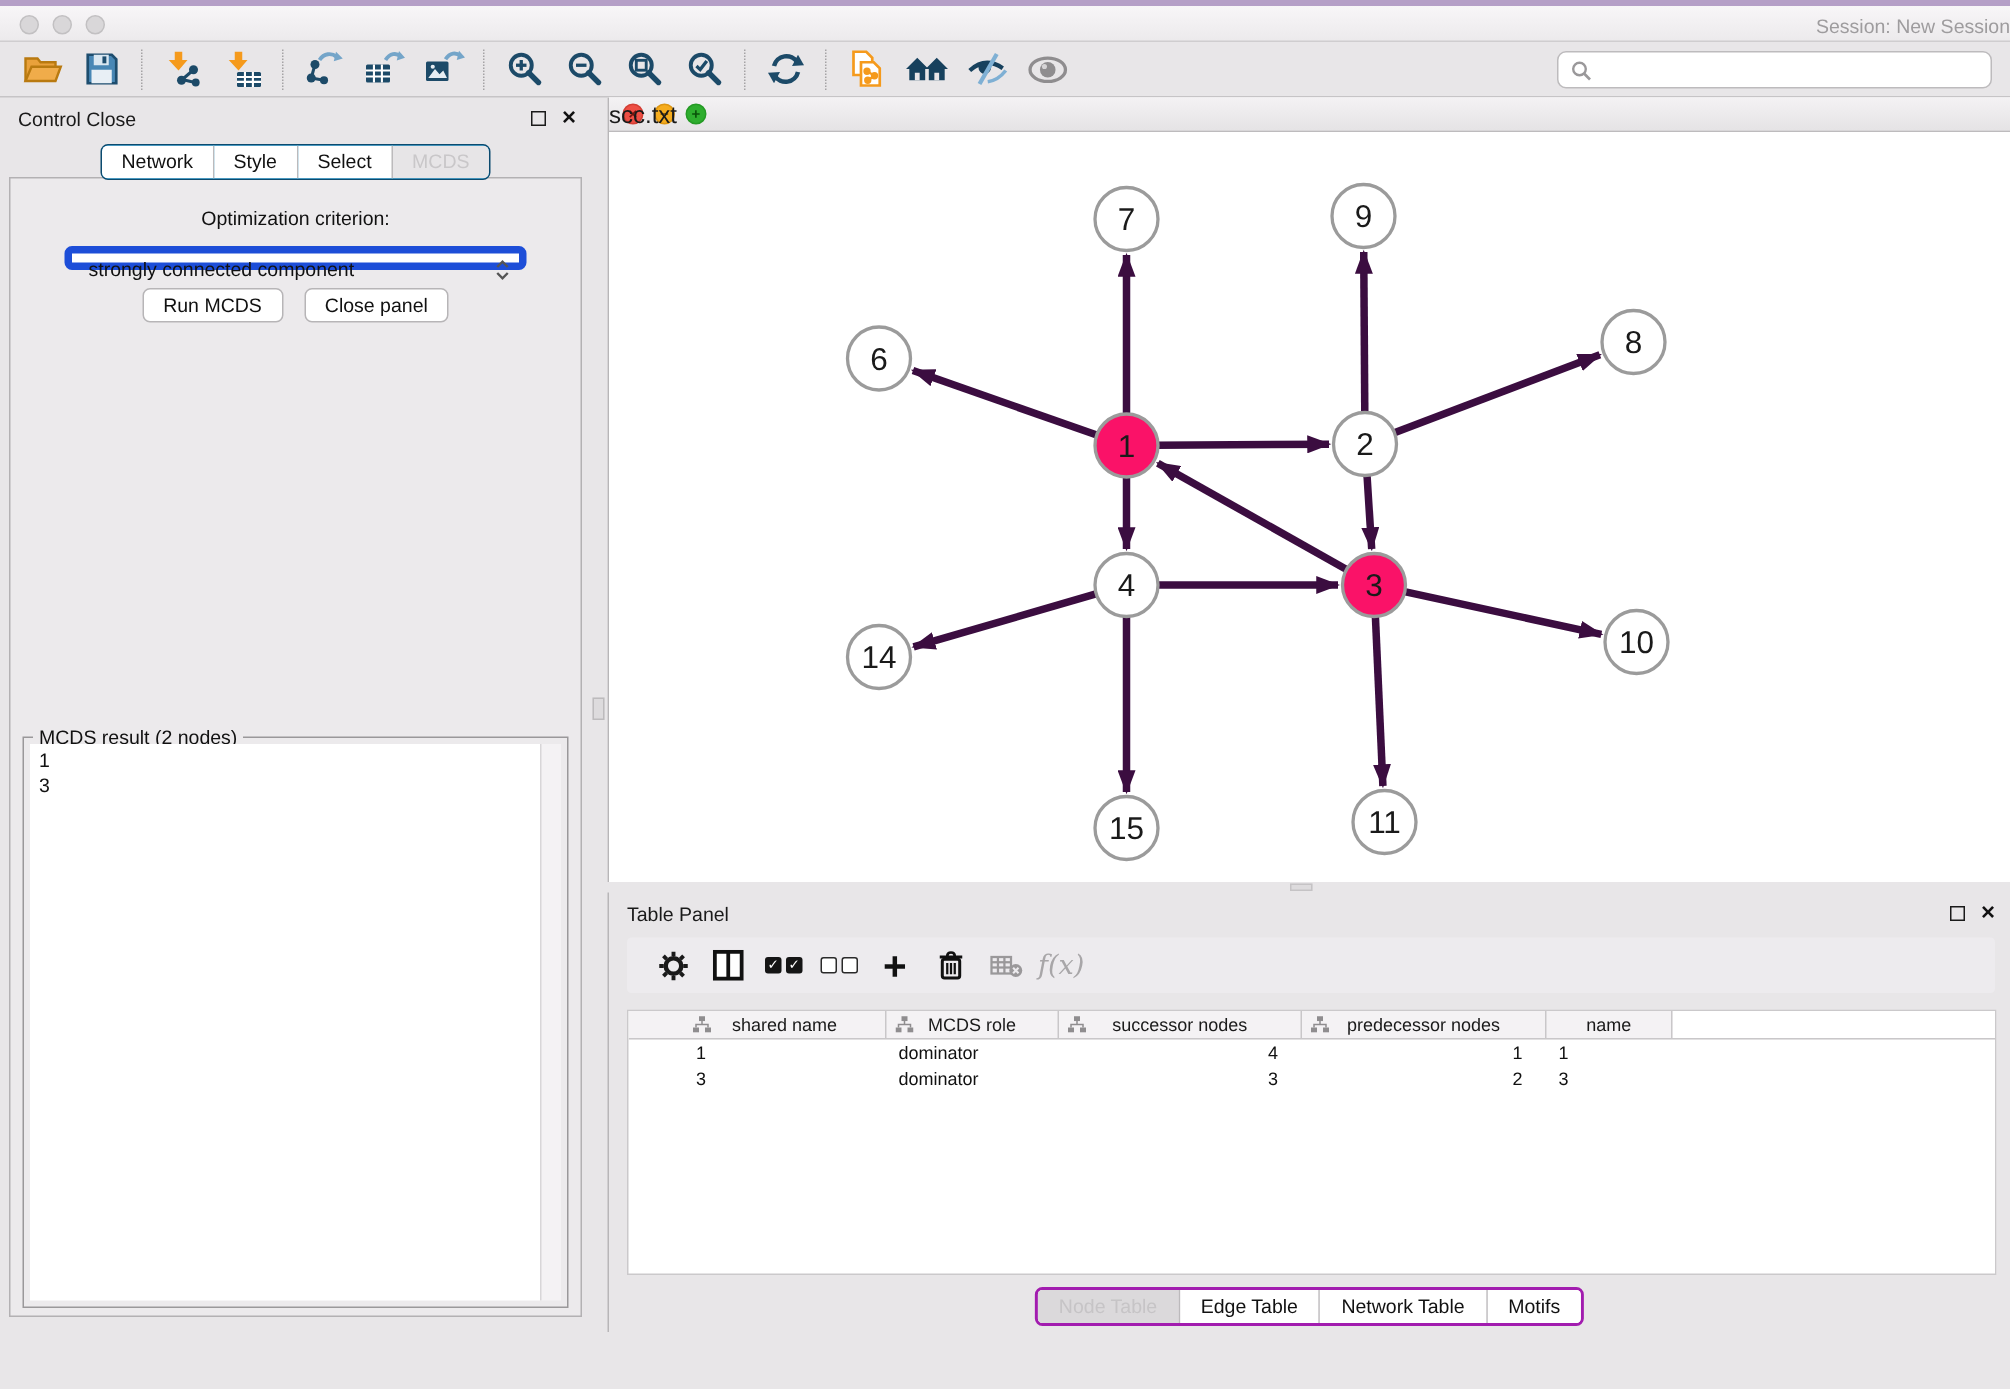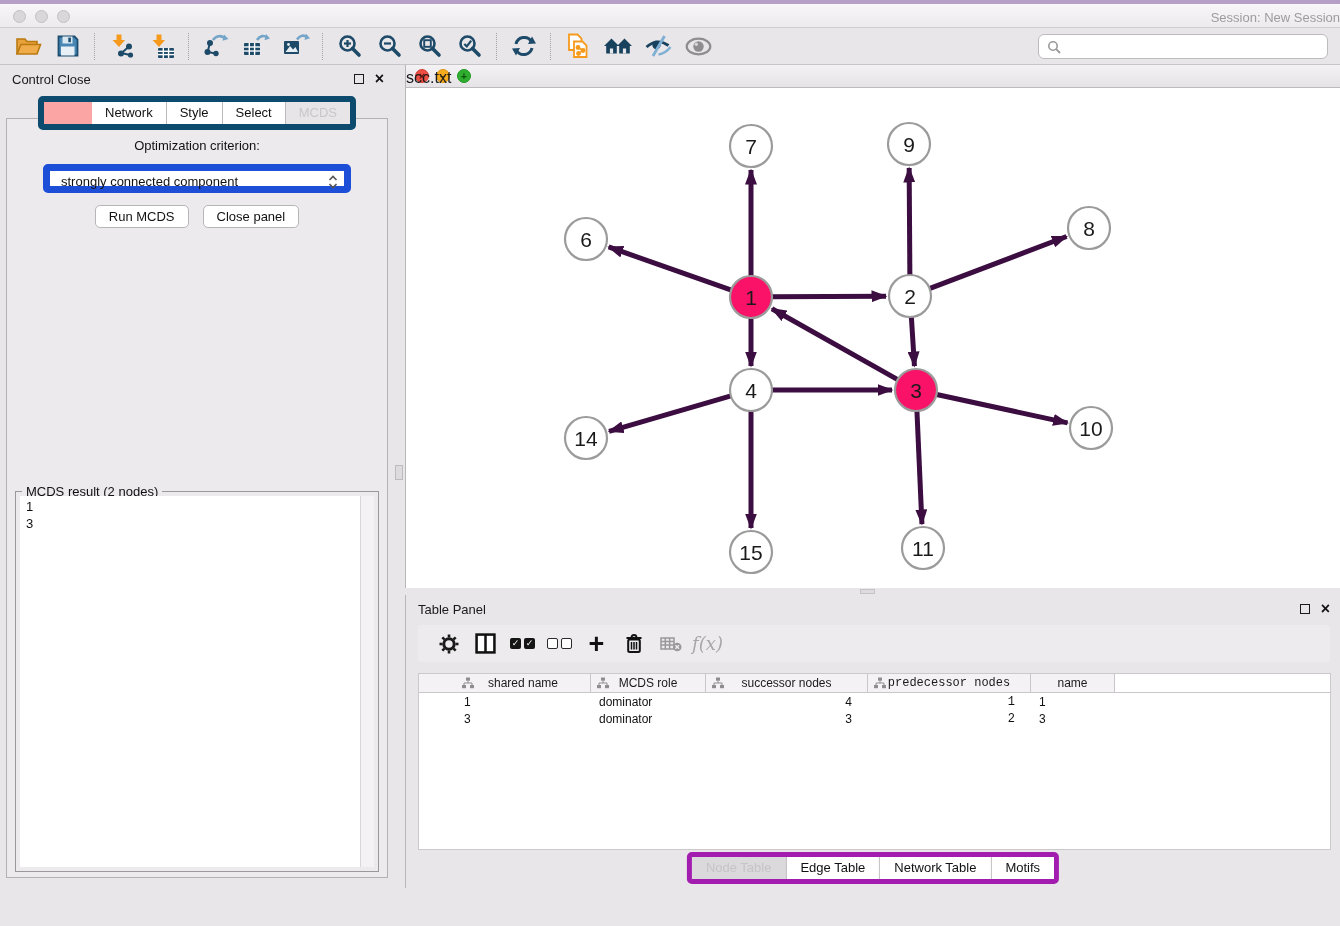--- a/index.html
+++ b/index.html
@@ -20,28 +20,28 @@
   .search-input{border:none;outline:none;flex:1;font-size:13px;font-family:"Liberation Sans",sans-serif;background:transparent;}
 
   
   .left-panel{position:absolute;top:65px;left:0;width:394px;bottom:38px;}
   .panel-head{position:relative;height:28px;}
   .panel-title{position:absolute;left:12px;top:7px;font-size:13px;color:#1a1a1a;}
   .panel-controls{position:absolute;right:10px;top:8px;display:flex;gap:11px;align-items:center;}
   .float-box{width:10px;height:10px;border:1.5px solid #1a1a1a;box-sizing:border-box;background:transparent;}
   .close-x{font-size:16px;font-weight:bold;color:#111;line-height:11px;cursor:default;}
 
-  .seg-group{position:absolute;top:31px;left:50%;transform:translateX(-50%);display:flex;border:6px solid #0c4a6e;border-radius:5px;overflow:hidden;height:22px;background:#fca5a5;z-index:2;padding-left:48px;}
+  .seg-group{position:absolute;top:31px;left:50%;transform:translateX(-50%);display:flex;border:1px solid #0c4a6e;border-radius:5px;overflow:hidden;height:22px;background:#0ea5e9;z-index:2;}
   .seg{padding:0 13px;font-size:13px;line-height:22px;color:#111;background:#fff;border-right:1px solid #bcbabc;white-space:nowrap;}
   .seg:last-child{border-right:none;}
   .seg.active{background:#e7e5e7;color:#c9c7c9;}
 
   .cp-body{position:absolute;top:53px;left:6px;right:6px;bottom:10px;background:#eceaec;border:1px solid #b3b1b3;}
   .opt-label{margin-top:19px;text-align:center;font-size:13px;color:#111;}
-  .select{position:relative;margin:11px auto 0;width:308px;height:29px;background:#fff;border:7px solid #1d4ed8;border-radius:5px;font-size:13px;line-height:21px;padding-left:11px;box-sizing:border-box;color:#111;}
+  .select{position:relative;margin:11px auto 0;width:308px;height:16px;background:#fff;border:5px solid #1d4ed8;border-radius:5px;font-size:13px;line-height:21px;padding-left:11px;box-sizing:border-box;color:#111;}
   .sel-arrows{position:absolute;right:6px;top:3px;}
   .btn-row{margin-top:12px;display:flex;justify-content:center;gap:14px;}
   .btn{height:23px;padding:0 13px;background:#fff;border:1px solid #b7b5b7;border-radius:5px;font-size:13px;line-height:21px;color:#111;white-space:nowrap;}
 
   .result-box{position:absolute;left:8px;right:8px;top:372px;bottom:5px;border:1px solid #9a989a;}
   .result-legend{position:absolute;top:-8px;left:6px;background:#eceaec;padding:0 4px;font-size:13px;color:#111;}
   .result-area{position:absolute;top:4px;left:4px;right:17px;bottom:4px;background:#fff;font-size:13px;line-height:17px;padding:2px 6px;color:#111;}
   .result-scroll{position:absolute;top:4px;bottom:4px;right:4px;width:13px;background:#f4f2f4;border-left:1px solid #d8d6d8;}
 
   
@@ -72,23 +72,23 @@
   .fx-glyph{font-family:"DejaVu Serif",serif;font-style:italic;font-size:18px;color:#a8a6a8;}
 
   .tp-table{position:absolute;top:78px;left:12px;right:9px;height:177px;background:#fff;border:1px solid #cbc9cb;box-sizing:border-box;overflow:hidden;}
   .thead{display:flex;height:19px;background:#f4f2f4;border-bottom:1px solid #c9c7c9;font-size:12px;color:#1a1a1a;box-sizing:border-box;}
   .th{position:relative;display:flex;align-items:center;justify-content:center;border-right:1px solid #c9c7c9;box-sizing:border-box;flex:none;}
   .th .tree-ic{position:absolute;left:6px;top:3px;}
   .th-fill{flex:1;background:#fff;}
   .trow{display:flex;height:17px;font-size:12px;align-items:center;color:#111;}
   .td{box-sizing:border-box;flex:none;padding:0 8px;white-space:nowrap;}
   .td.ra{text-align:right;padding-right:16px;}
-  .c0{width:135px;margin-left:37px;} .c1{width:115px;} .c2{width:162px;} .c3{width:163px;font-family:Liberation Mono, monospace;} .c4{width:84px;}
-
-  .tp-tabs{position:absolute;bottom:4px;left:50%;transform:translateX(-50%);display:flex;border:5px solid #a21caf;border-radius:5px;overflow:hidden;height:22px;background:#fff;}
+  .c0{width:135px;margin-left:37px;} .c1{width:115px;} .c2{width:162px;} .c3{width:163px;} .c4{width:84px;}
+
+  .tp-tabs{position:absolute;bottom:4px;left:50%;transform:translateX(-50%);display:flex;border:2px solid #a21caf;border-radius:5px;overflow:hidden;height:22px;background:#fff;}
   .btab{padding:0 14px;font-size:13px;line-height:22px;background:#fff;color:#111;border-right:1px solid #bcbabc;white-space:nowrap;}
   .btab:last-child{border-right:none;}
   .btab.active{background:#dbd9db;color:#c6c4c6;}
 
   
   .statusbar{position:absolute;left:0;right:0;bottom:0;height:38px;background:#eae8ea;border-top:1px solid #c6c4c6;box-sizing:border-box;}
   .list-btn{position:absolute;left:12px;top:8px;width:27px;height:24px;background:#f2f0f2;border:1px solid #b5b3b5;border-radius:3px;display:flex;align-items:center;justify-content:center;box-sizing:border-box;}
   .mem-btn{position:absolute;right:11px;top:8px;height:25px;padding:0 10px;background:#fdfdfd;border:1px solid #b5b3b5;border-radius:4px;display:flex;align-items:center;gap:7px;font-size:13px;color:#111;box-sizing:border-box;}
   .mem-dot{width:12px;height:12px;border-radius:50%;background:#1f9e1f;}
 </style>

